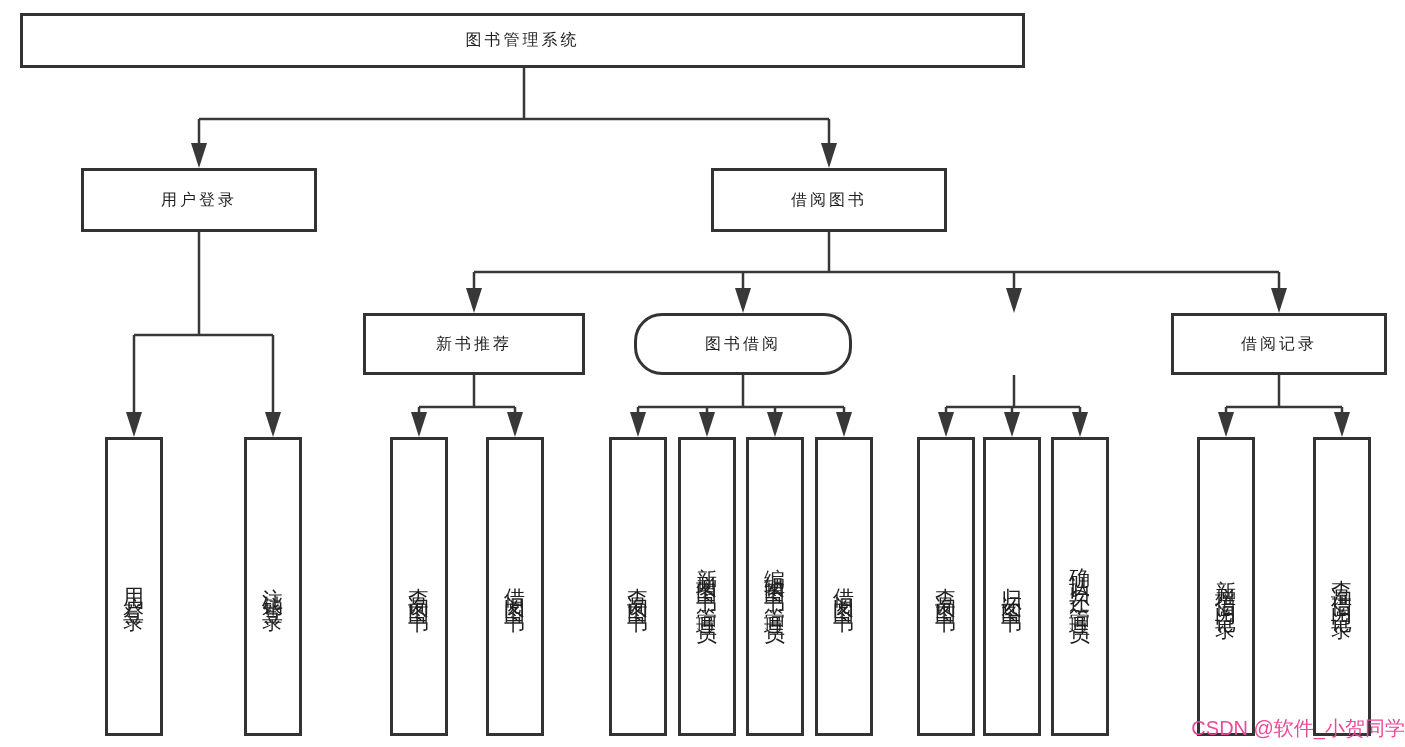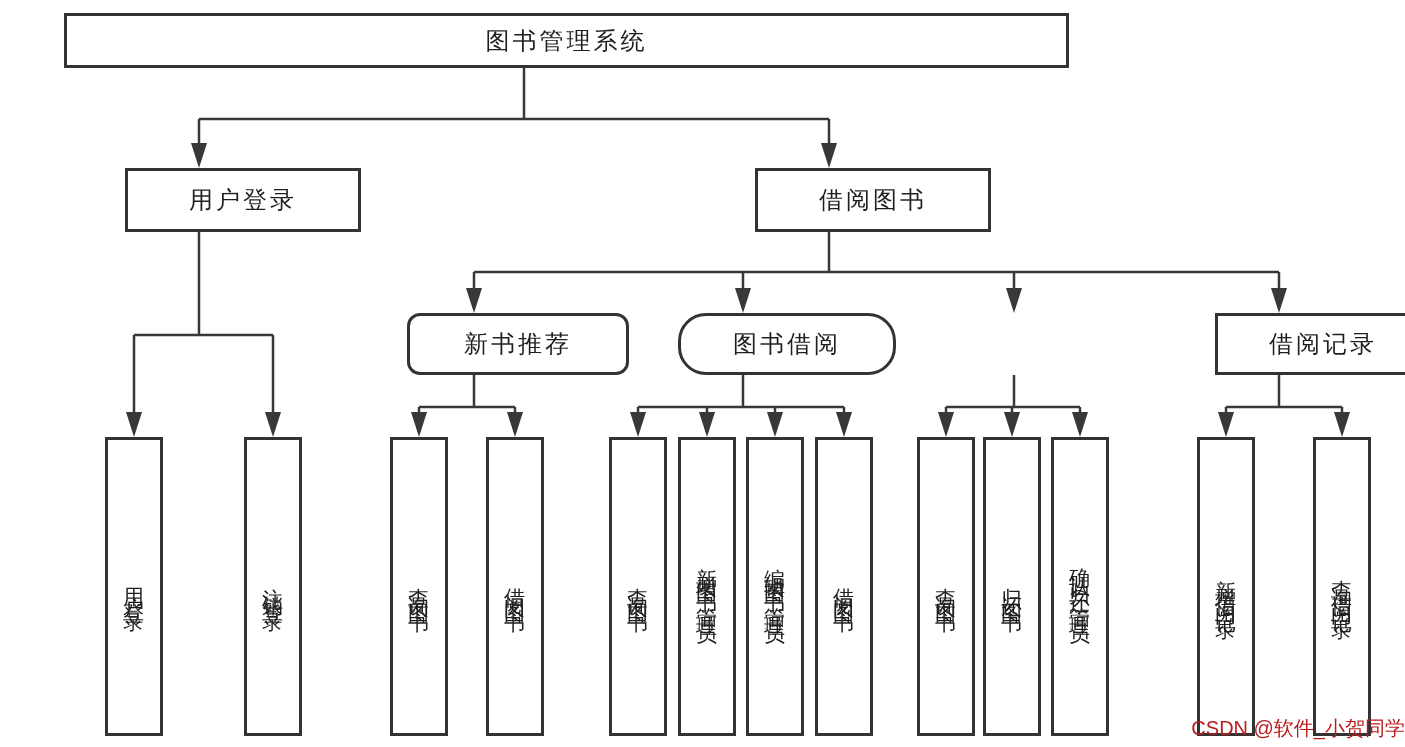--- a/index.html
+++ b/index.html
@@ -6,37 +6,37 @@
   .canvas {
     position:relative; width:1405px; height:747px; background:#ffffff;
     font-family:"Liberation Sans", sans-serif; color:#222222; overflow:hidden;
   }
   .wires { position:absolute; left:0; top:0; width:1405px; height:747px; }
   .box {
     position:absolute; box-sizing:border-box; background:#ffffff;
     border:3px solid #333333; display:flex; align-items:center; justify-content:center;
     color:#1f1f1f;
   }
-  .h-label { font-size:24px; letter-spacing:3px; white-space:nowrap;margin-left:44px; }
+  .h-label { font-size:16px; letter-spacing:3px; white-space:nowrap; }
   .root   { left:20px;  top:13px;  width:1005px; height:55px; }
   .lvl2-a { left:81px;  top:168px; width:236px;  height:64px; }
   .lvl2-b { left:711px; top:168px; width:236px;  height:64px; }
   .lvl3   { top:313px; height:62px; }
-  .lvl3-a { left:363px;  width:222px;border-radius:13px; }
+  .lvl3-a { left:363px;  width:222px; }
   .lvl3-b { left:634px;  width:218px;border-radius:28px; }
   .lvl3-c { left:906px;  width:216px; }
   .lvl3-d { left:1171px; width:216px; }
   .leaf {
     top:437px; height:299px; width:58px;
     writing-mode:vertical-rl; text-orientation:mixed;
     font-size:21px; letter-spacing:8px; line-height:1;
   }
   .watermark {
     position:absolute; left:1184px; top:715px; width:221px;
-    font-size:20px; color:#b91c1c; white-space:nowrap;
+    font-size:20px; color:#ec4899; white-space:nowrap;
     text-align:right;
   }
 </style>
 </head>
 <body>
 
 <div class="canvas">
 
   <svg class="wires" viewBox="0 0 1405 747" xmlns="http://www.w3.org/2000/svg" aria-hidden="true">
     <path fill="none" stroke="#383838" stroke-width="2.5" d="

